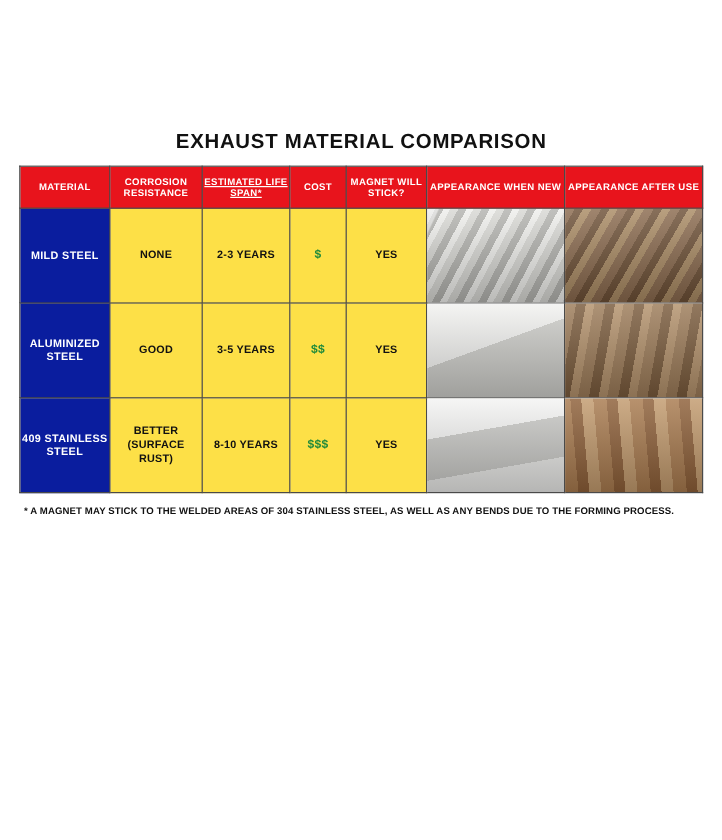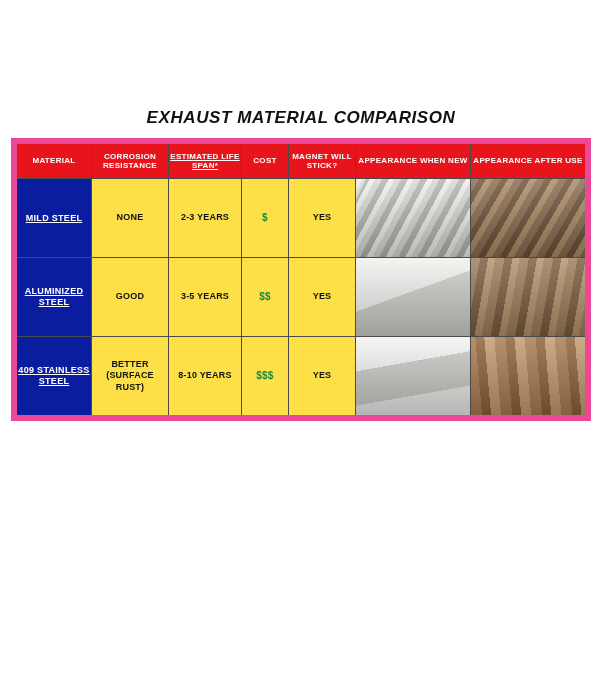--- a/index.html
+++ b/index.html
@@ -27,28 +27,27 @@
   }
   .chart-title {
     text-align: center;
     font-size: 17px;
     font-weight: bold;
     letter-spacing: 0.6px;
     color: #111111;
     font-family: "Liberation Sans", sans-serif;
     margin-bottom: 10px;
     text-transform: uppercase;
-    font-style: italic;
   }
   table.matrix {
     border-collapse: collapse;
     width: 562px;
     margin: 0 auto;
     table-layout: fixed;
-    border: 6px solid #ec4899;
+    border: 1px solid #ec4899;
   }
   table.matrix td, table.matrix th {
     border: 1px solid #4a4a4a;
     padding: 0;
     vertical-align: middle;
     text-align: center;
   }
   thead th {
     background: #e8141c;
     color: #ffffff;
@@ -62,21 +61,20 @@
   }
   td.material {
     background: #0a1d9e;
     color: #ffffff;
     font-size: 9px;
     font-weight: bold;
     line-height: 1.2;
     text-transform: uppercase;
     letter-spacing: 0.3px;
     padding: 4px 2px;
-    text-decoration: underline;
   }
   td.cell {
     background: #fde047;
     color: #111111;
     font-size: 9px;
     font-weight: bold;
     line-height: 1.25;
     text-transform: uppercase;
     letter-spacing: 0.2px;
     padding: 4px 3px;
@@ -229,16 +227,17 @@
             <div class="photo-inner img-409-used"></div>
             <div class="pipe-shade"></div>
           </td>
         </tr>
 
 
       </tbody>
     </table>
 
     <div class="footnotes">
+      <div class="footnote">* A MAGNET MAY STICK TO THE WELDED AREAS OF 304 STAINLESS STEEL, AS WELL AS ANY BENDS DUE TO THE FORMING PROCESS.</div>
     </div>
 
   </div>
 </div>
 
 </body></html>

